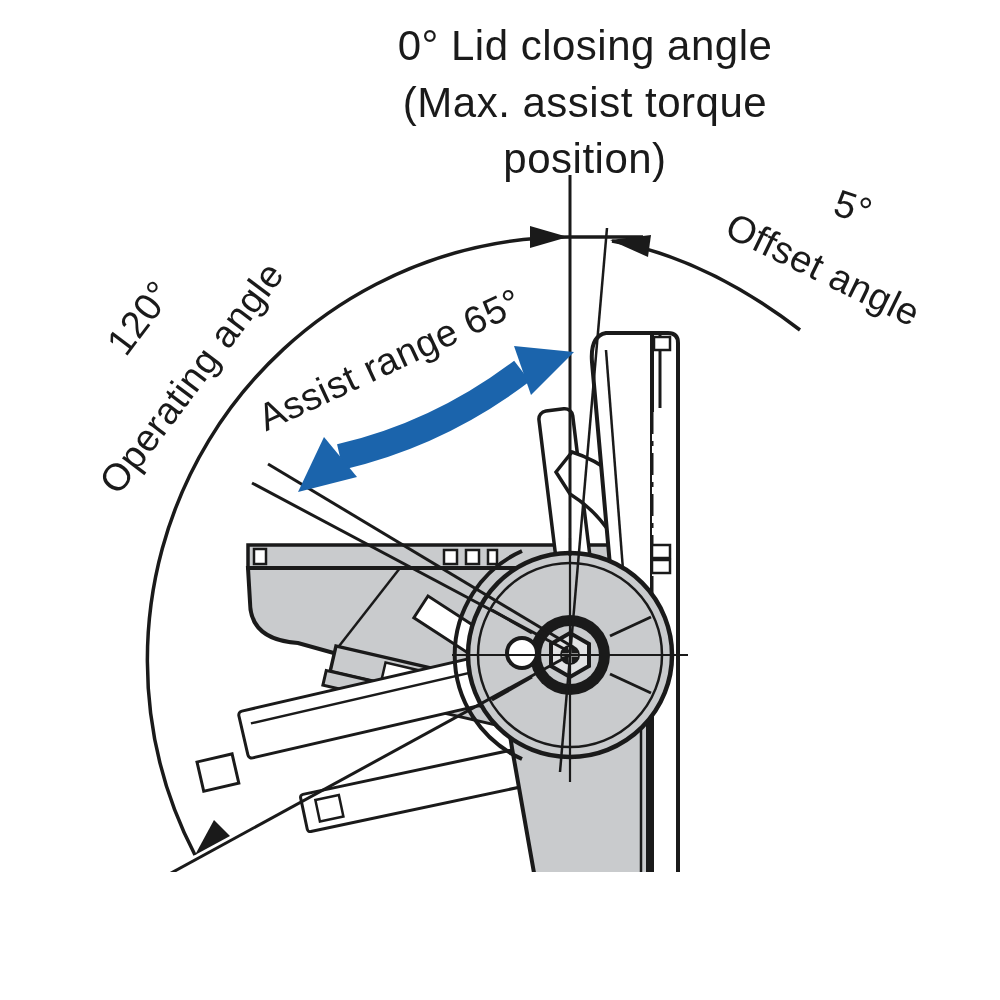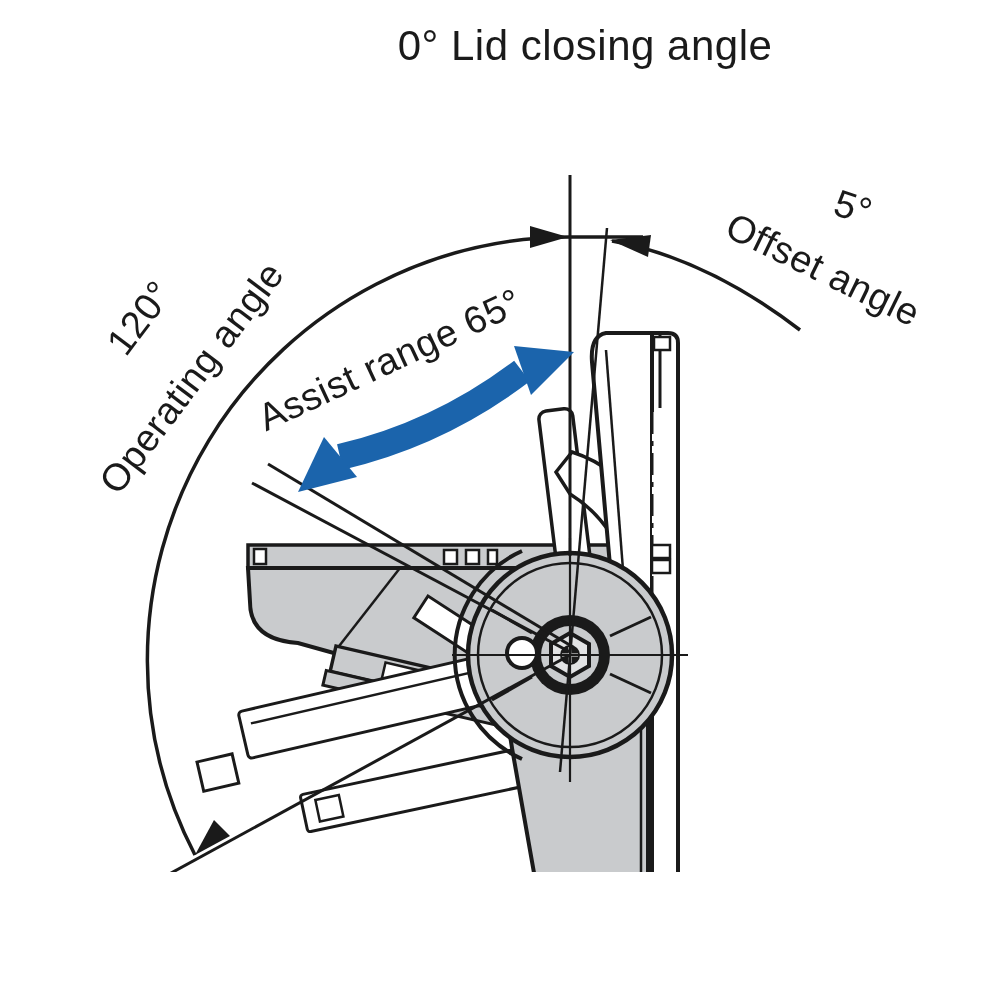--- a/index.html
+++ b/index.html
@@ -138,20 +138,21 @@
 
     <g>
       <path class="blueln" stroke-width="26" d="M 340 457 Q 439 434 522 371"></path>
       <polygon class="blue" points="574,352 531,395 514,346"></polygon>
       <polygon class="blue" points="298,492 357,477 324,437"></polygon>
     </g>
   </svg>
 
   <div class="title-block">
     <div>0° Lid closing angle</div>
+    <div>(Max. assist torque position)</div>
   </div>
 
   <div class="diagram-label" style="left:140px;top:318px;transform:translate(-50%,-50%) rotate(-53deg);">120°</div>
 
   <div class="diagram-label" style="left:192px;top:378px;transform:translate(-50%,-50%) rotate(-53deg);">Operating angle</div>
 
   <div class="diagram-label" style="left:390px;top:360px;transform:translate(-50%,-50%) rotate(-25deg);">Assist range 65°</div>
 
   <div class="diagram-label" style="left:853px;top:208px;transform:translate(-50%,-50%) rotate(18deg);">5°</div>
 

